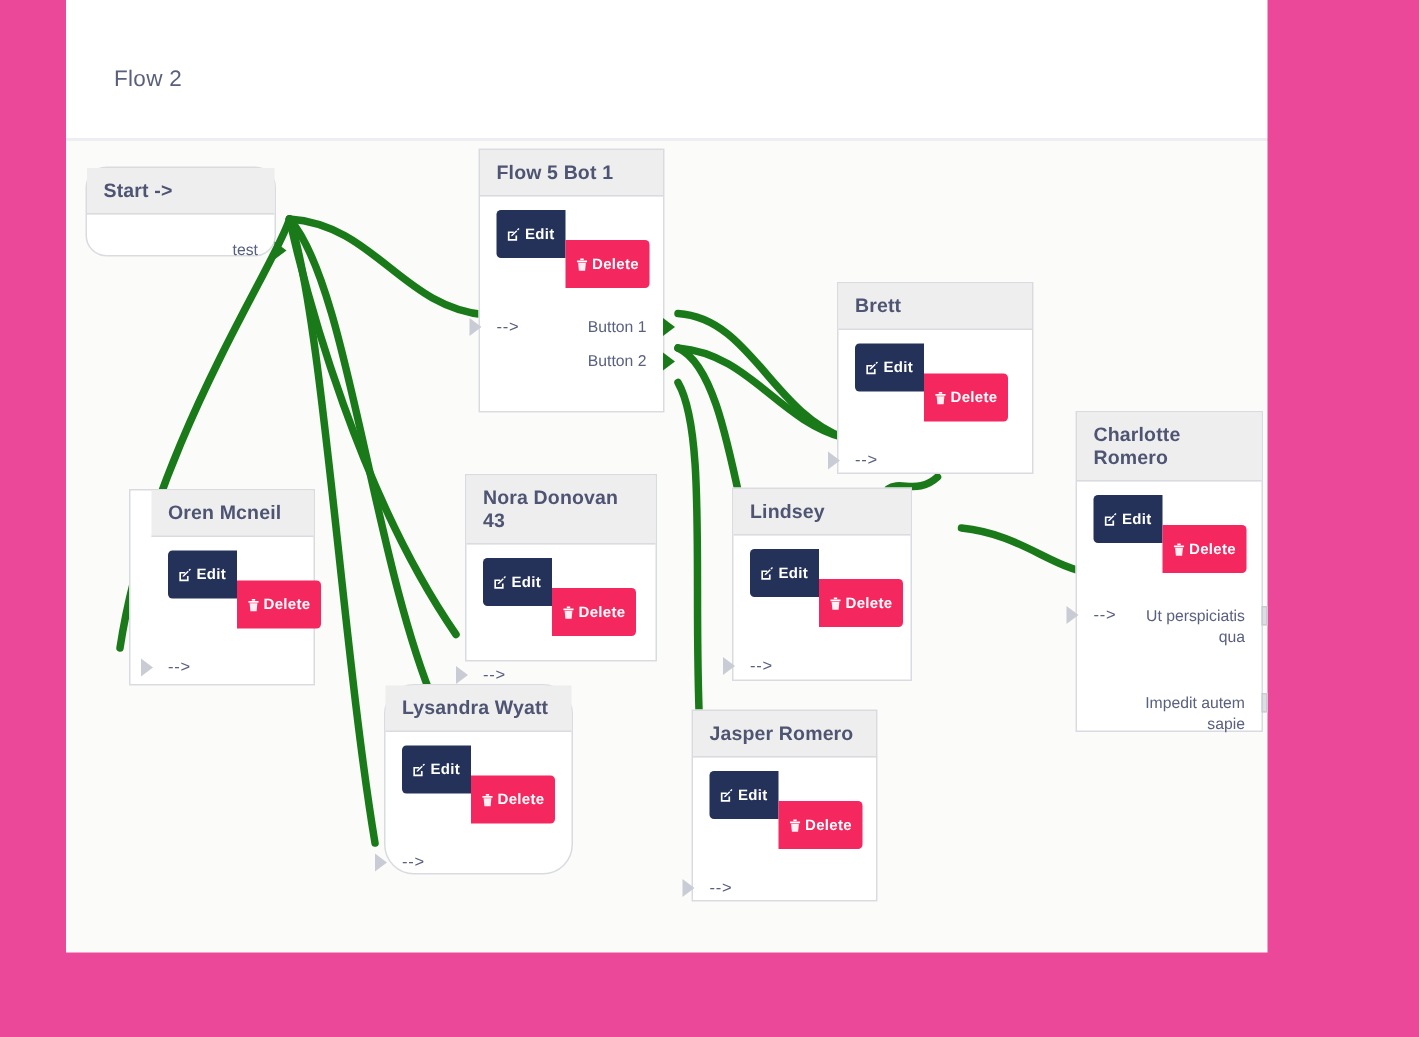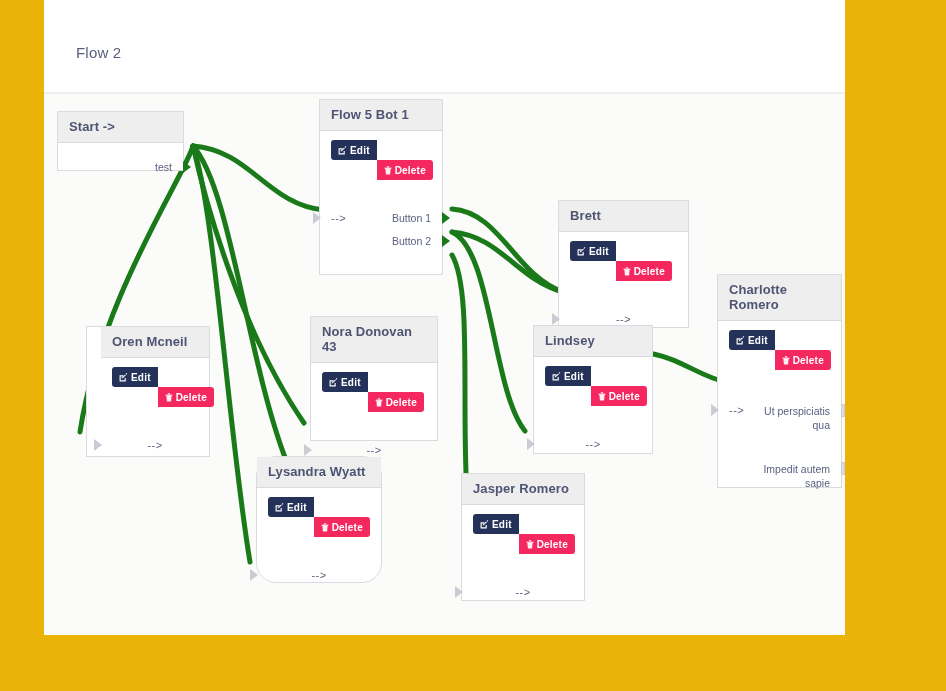--- a/index.html
+++ b/index.html
@@ -6,21 +6,21 @@
   html, body {
     margin: 0;
     padding: 0;
     background: #fdfdfb;
     font-family: "Liberation Sans", sans-serif;
   }
   #stage {
     position: relative;
     width: 946px;
     height: 691px;
-    background: #eab308;
+    background: #ec4899;
     overflow: hidden;
   }
   
   #header-panel {
     position: absolute;
     left: 44px;
     top: 0px;
     width: 801px;
     height: 92px;
     background: #ffffff;
@@ -86,21 +86,21 @@
     height: 22px;
   }
   .btn {
     display: inline-flex;
     align-items: center;
     gap: 3px;
     font-size: 10px;
     font-weight: bold;
     color: #ffffff;
     padding: 0 7px;
-    height: 20px;
+    height: 32px;
     box-sizing: border-box;
     border: none;
     cursor: pointer;
     letter-spacing: .2px;
   }
   .btn-edit {
     background: #24325a;
     border-radius: 3px 0 0 3px;
   }
   .btn-delete {
@@ -110,21 +110,21 @@
   }
   .btn svg { display: block; }
   
   .ports {
     position: relative;
   }
   .port-row {
     position: relative;
     display: flex;
     align-items: center;
-    justify-content: center;
+    justify-content: flex-start;
     font-size: 10.5px;
     color: #5a6080;
     padding: 0 11px;
     min-height: 23px;
     box-sizing: border-box;
   }
   .port-in-label {
     color: #5a6080;
     font-size: 11px;
     letter-spacing: .5px;
@@ -198,21 +198,21 @@
 
       <path d="M 452 255 C 478 300, 452 470, 478 578"></path>
 
       <path d="M 625 318 C 612 330, 600 320, 592 326"></path>
 
       <path d="M 641 352 C 680 356, 700 378, 727 382"></path>
     </g>
   </svg>
 
   <div id="node-layer">
-      <div class="node" style="left: 57px; top: 111px; width: 127px; height: 60px;">
+      <div class="node" style="left: 57px; top: 111px; width: 127px; height: 60px; border-radius: 14px;">
         <div class="node-header">Start -&gt;</div>
         <div class="node-body">
           <div class="spacer" style="height: 12px;"></div>
           <div class="ports">
             <div class="port-row">
               <span class="port-out-label">test</span>
               <span class="port-marker-out active"></span>
             </div>
           </div>
         </div>
@@ -348,21 +348,21 @@
           </div>
           <div class="spacer" style="height: 44px;"></div>
           <div class="ports">
             <div class="port-row">
               <span class="port-marker-in"></span>
               <span class="port-in-label">--&gt;</span>
             </div>
           </div>
         </div>
       </div>
-      <div class="node" style="left: 558px; top: 200px; width: 131px; height: 128px;">
+      <div class="node" style="left: 558px; top: 188px; width: 131px; height: 128px;">
         <div class="node-header">Brett</div>
         <div class="node-body">
           <div class="btn-row">
             <button class="btn btn-edit">
               <span>
                 <svg width="9" height="9" viewBox="0 0 16 16">
                   <path d="M1 4 h7 v2 H3 v7 h7 V9 h2 v6 H1 Z" fill="#ffffff"></path>
                   <path d="M14.8 1.2 L13 3 l-1.2-1.2 L13.6 0 Z M11 2.6 L12.2 3.8 L6.5 9.5 L4.8 9.9 L5.2 8.2 Z" fill="#ffffff"></path>
                 </svg>
               </span>
@@ -381,21 +381,21 @@
           </div>
           <div class="spacer" style="height: 44px;"></div>
           <div class="ports">
             <div class="port-row">
               <span class="port-marker-in"></span>
               <span class="port-in-label">--&gt;</span>
             </div>
           </div>
         </div>
       </div>
-      <div class="node" style="left: 533px; top: 325px; width: 120px; height: 129px;">
+      <div class="node" style="left: 488px; top: 325px; width: 120px; height: 129px;">
         <div class="node-header">Lindsey</div>
         <div class="node-body">
           <div class="btn-row">
             <button class="btn btn-edit">
               <span>
                 <svg width="9" height="9" viewBox="0 0 16 16">
                   <path d="M1 4 h7 v2 H3 v7 h7 V9 h2 v6 H1 Z" fill="#ffffff"></path>
                   <path d="M14.8 1.2 L13 3 l-1.2-1.2 L13.6 0 Z M11 2.6 L12.2 3.8 L6.5 9.5 L4.8 9.9 L5.2 8.2 Z" fill="#ffffff"></path>
                 </svg>
               </span>

